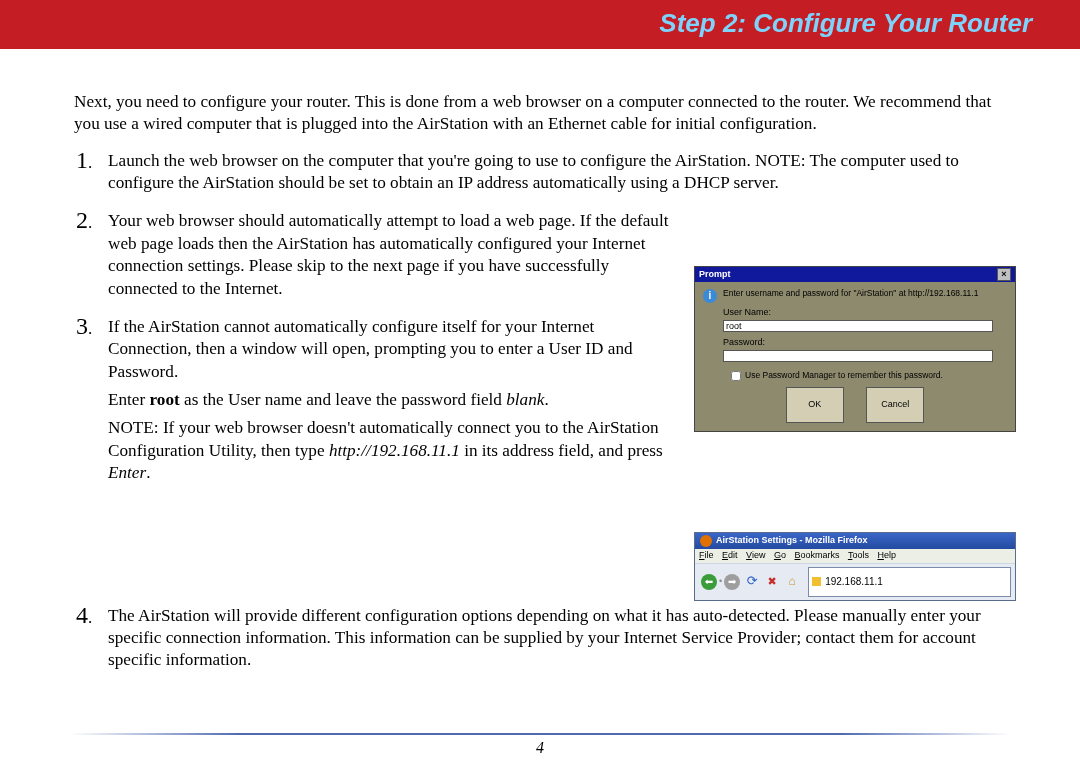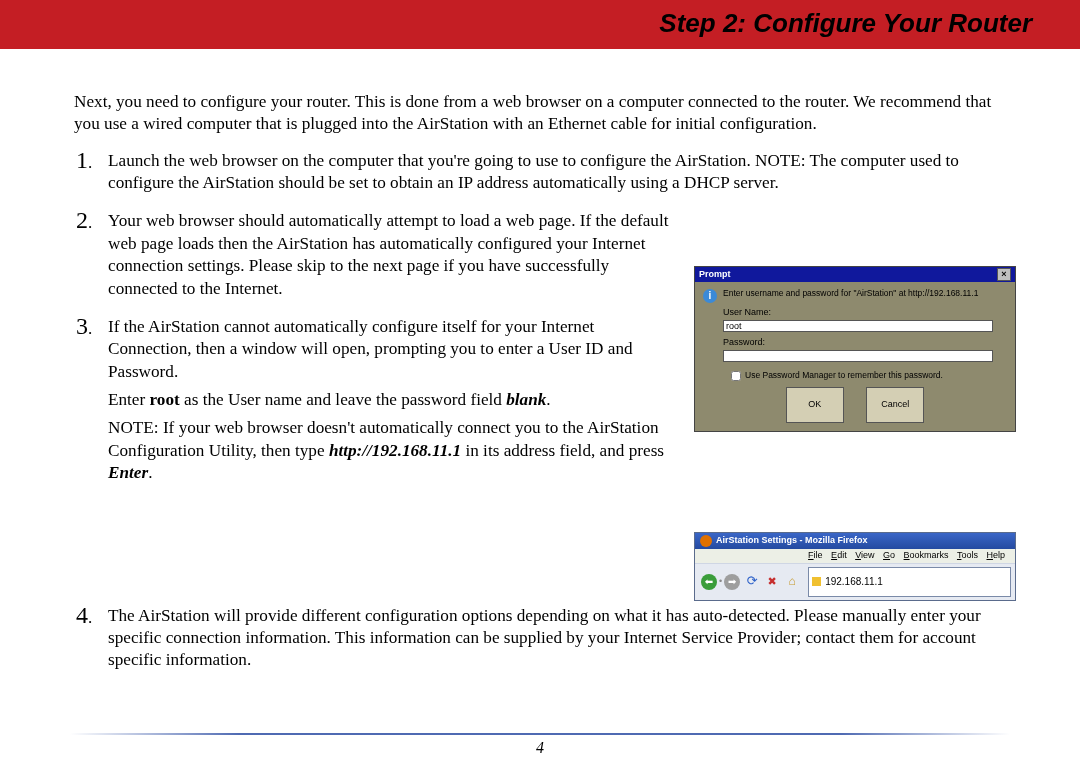--- a/index.html
+++ b/index.html
@@ -7,21 +7,21 @@
     padding: 0;
     font-family: Georgia, "Times New Roman", serif;
     background: #fff;
     width: 1080px;
     height: 771px;
     overflow: hidden;
     position: relative;
   }
   .header-bar {
     background: #c41e24;
-    color: #000000;
+    color: #7dd3fc;
     text-align: right;
     padding: 8px 48px 10px 0;
     font-size: 26px;
     font-style: italic;
     font-weight: bold;
     font-family: Arial, Helvetica, sans-serif;
   }
   .content {
     padding: 30px 64px 0 74px;
     font-size: 17.2px;
@@ -136,21 +136,20 @@
   }
   .ff-icon {
     width: 12px; height: 12px; background: #e07000;
     border-radius: 50%; margin-right: 4px;
   }
   .browser-menu {
     background: #ecefe6;
     padding: 1px 4px;
     color: #000;
     font-size: 9px;
-    text-align: right;
   }
   .browser-menu span { margin-right: 6px; }
   .browser-menu span u { text-decoration: underline; }
   .browser-tools {
     background: #e6eaf2;
     padding: 3px 4px;
     display: flex;
     align-items: center;
     border-top: 1px solid #cfd6e4;
   }
@@ -182,21 +181,21 @@
     left: 0; right: 0;
     text-align: center;
   }
   .rule {
     margin: 0 70px 4px 70px;
     height: 2px;
     background: linear-gradient(to right, rgba(60,90,170,0) 0%, rgba(60,90,170,0.9) 18%, rgba(60,90,170,0.9) 82%, rgba(60,90,170,0) 100%);
   }
   .pagenum { font-style: italic; font-size: 16px; }
   .strong { font-weight: bold; }
-  .ital { font-style: italic; font-weight: bold; }
+  .ital { font-style: italic; }
 </style>
 </head>
 <body>
 
 <div class="header-bar">
   <span>Step 2:  Configure Your Router</span>
 </div>
 
 <div class="content">
 

